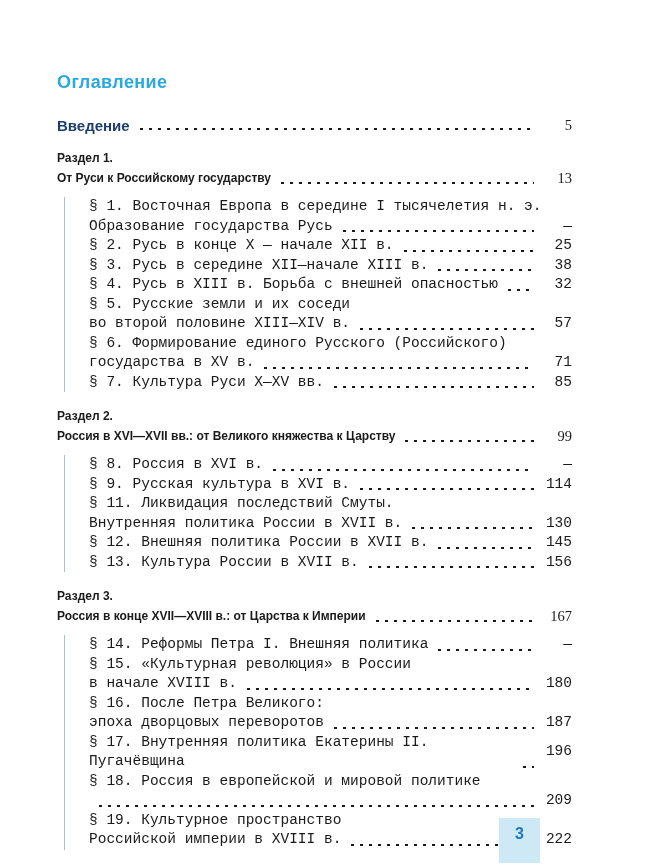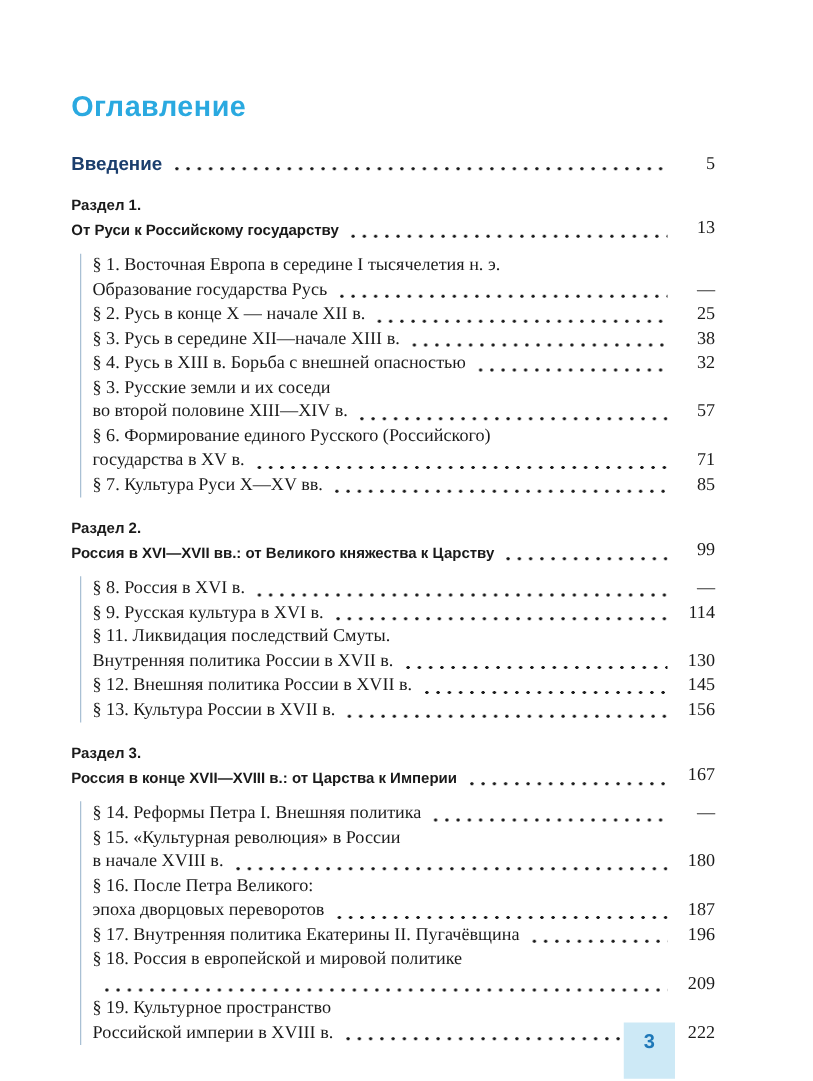--- a/index.html
+++ b/index.html
@@ -20,27 +20,27 @@
     overflow:hidden;
   }
   .content{
     box-sizing:border-box;
     padding:72px 78px 0 57px;
   }
   .title{
     margin:0 0 24px 0;
     font-family:"Liberation Sans",sans-serif;
     font-weight:bold;
-    font-size:23px;
+    font-size:18px;
     letter-spacing:.4px;
     color:var(--title);
   }
   .row{
     display:flex;
-    align-items:flex-start;
+    align-items:center;
   }
   .leader{
     flex:1 1 auto;
     min-width:14px;
     align-self:stretch;
     margin:0 4px 0 7px;
     background-image:radial-gradient(circle, #1a1a1a 1.15px, transparent 1.45px);
     background-size:9px 4px;
     background-repeat:repeat-x;
     background-position:left 0 bottom 3px;
@@ -67,22 +67,23 @@
   .heading-top,
   .heading-main{
     font-family:"Liberation Sans",sans-serif;
     font-weight:bold;
     font-size:12px;
     color:var(--heading);
     line-height:20px;
   }
   .entries{
     margin:9px 0 8px 7px;
-    padding-left:9px;
+    padding-left:24px;
     border-left:1px solid var(--rule);
+    font-family:Liberation Mono, monospace;
   }
   .entry-line,.entry-text{
     font-size:14.5px;
     line-height:19.5px;
     color:var(--text);
   }
   .entry .row{line-height:19.5px;}
   .badge{
     position:absolute;
     right:110px;
@@ -146,21 +147,21 @@
               </div>
             </div>
             <div class="entry">
               <div class="row">
                 <span class="entry-text">§ 4. Русь в XIII в. Борьба с внешней опасностью</span>
                 <span class="leader"></span>
                 <span class="pagenum">32</span>
               </div>
             </div>
             <div class="entry">
-              <div class="entry-line">§ 3. Русские земли и их соседи</div>
+              <div class="entry-line">§ 5. Русские земли и их соседи</div>
               <div class="row">
                 <span class="entry-text">во второй половине XIII—XIV в.</span>
                 <span class="leader"></span>
                 <span class="pagenum">57</span>
               </div>
             </div>
             <div class="entry">
               <div class="entry-line">§ 6. Формирование единого Русского (Российского)</div>
               <div class="row">
                 <span class="entry-text">государства в XV в.</span>

